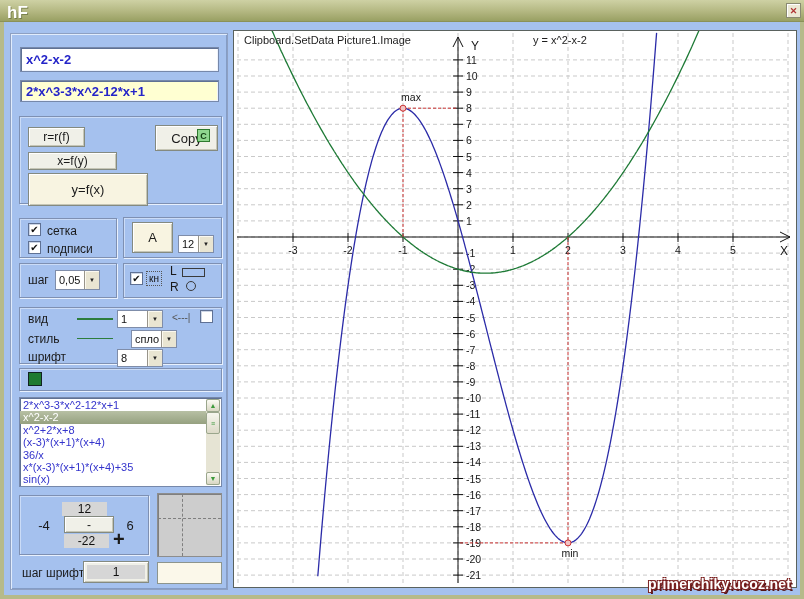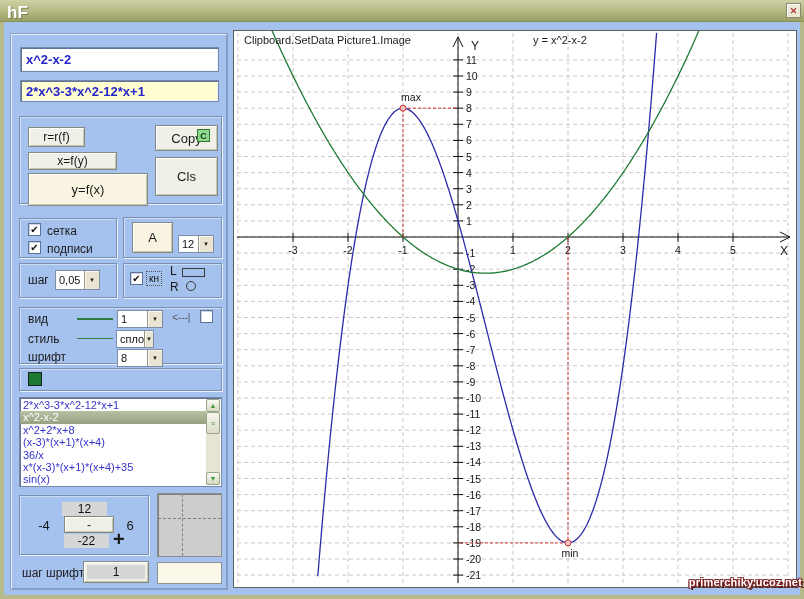--- a/index.html
+++ b/index.html
@@ -53,22 +53,22 @@
     font-size:7px;color:#3c9a3c}
   .graybox{position:absolute;background:#d6d6d6;display:flex;align-items:center;justify-content:center;
     font-size:12px;color:#111}
   .preview{position:absolute;left:157px;top:493px;width:65px;height:64px;background:#cdcdcd;
     border:1px solid #8d8d8d;box-shadow:inset 1px 1px 0 #7f7f7f}
   .plot{position:absolute;left:233px;top:30px;width:564px;height:558px;background:#fff;border:1px solid #5a625e}
   .plot-caption{position:absolute;font-size:11px;color:#1d1d1d;white-space:nowrap}
   #plot-svg{position:absolute;left:0;top:0}
   #plot-svg text{font-family:"Liberation Sans",sans-serif;font-size:10.5px;fill:#161616}
   #plot-svg text.axisname{font-size:12px}
-  .watermark{position:absolute;left:648px;top:576px;width:154px;text-align:right;
-    font-weight:bold;font-size:11px;color:#fff;letter-spacing:.2px;
+  .watermark{position:absolute;left:648px;top:576px;width:154px;text-align:left;
+    font-weight:bold;font-size:14px;color:#fff;letter-spacing:.2px;
     text-shadow:-1px -1px 0 #7a2020,1px -1px 0 #7a2020,-1px 1px 0 #7a2020,1px 1px 0 #7a2020,2px 2px 0 #551414}
   .badge{position:absolute;left:197px;top:129px;width:13px;height:13px;background:#8fd68f;
     border:1px solid #2f7a2f;font-size:9px;font-weight:bold;color:#143f14;
     display:flex;align-items:center;justify-content:center}
 </style>
 </head>
 <body>
 
 <div class="window">
 
@@ -100,23 +100,20 @@
     </div>
   <div class="badge">
       <span>C</span>
     </div>
   <div class="btn" style="left:28px;top:152px;width:89px;height:18px">
       <span>x=f(y)</span>
     </div>
   <div class="btn cream" style="left:28px;top:173px;width:120px;height:33px;font-size:13px">
       <span>y=f(x)</span>
     </div>
-  <div class="btn" style="left:155px;top:157px;width:63px;height:39px;font-size:13px">
-      <span>Cls</span>
-    </div>
 
   <div class="panel" style="left:19px;top:218px;width:98px;height:40px"></div>
   <div class="cb" style="left:28px;top:223px">
       <span>✔</span>
     </div>
   <div class="lbl" style="left:47px;top:224px">сетка</div>
   <div class="cb" style="left:28px;top:241px">
       <span>✔</span>
     </div>
   <div class="lbl" style="left:47px;top:242px">подписи</div>
@@ -149,21 +146,21 @@
 
   <div class="panel" style="left:19px;top:307px;width:203px;height:57px"></div>
   <div class="lbl" style="left:28px;top:312px">вид</div>
   <div class="glyph-line" style="left:77px;top:318px;width:36px;height:2px"></div>
   <div class="dd" style="left:117px;top:310px;width:46px;height:18px">
     <span class="dv">1</span>
     <span class="da">▼</span>
   </div>
   <div class="lbl" style="left:28px;top:332px">стиль</div>
   <div class="glyph-line" style="left:77px;top:338px;width:36px;height:1px"></div>
-  <div class="dd" style="left:116px;top:330px;width:38px;height:18px">
+  <div class="dd" style="left:131px;top:330px;width:46px;height:18px">
     <span class="dv">спло</span>
     <span class="da">▼</span>
   </div>
   <div class="lbl" style="left:28px;top:350px">шрифт</div>
   <div class="dd" style="left:117px;top:349px;width:46px;height:18px">
     <span class="dv">8</span>
     <span class="da">▼</span>
   </div>
   <div class="lbl" style="left:172px;top:312px;color:#555;font-size:10px">&lt;---|</div>
   <div class="cb" style="left:200px;top:310px"></div>

